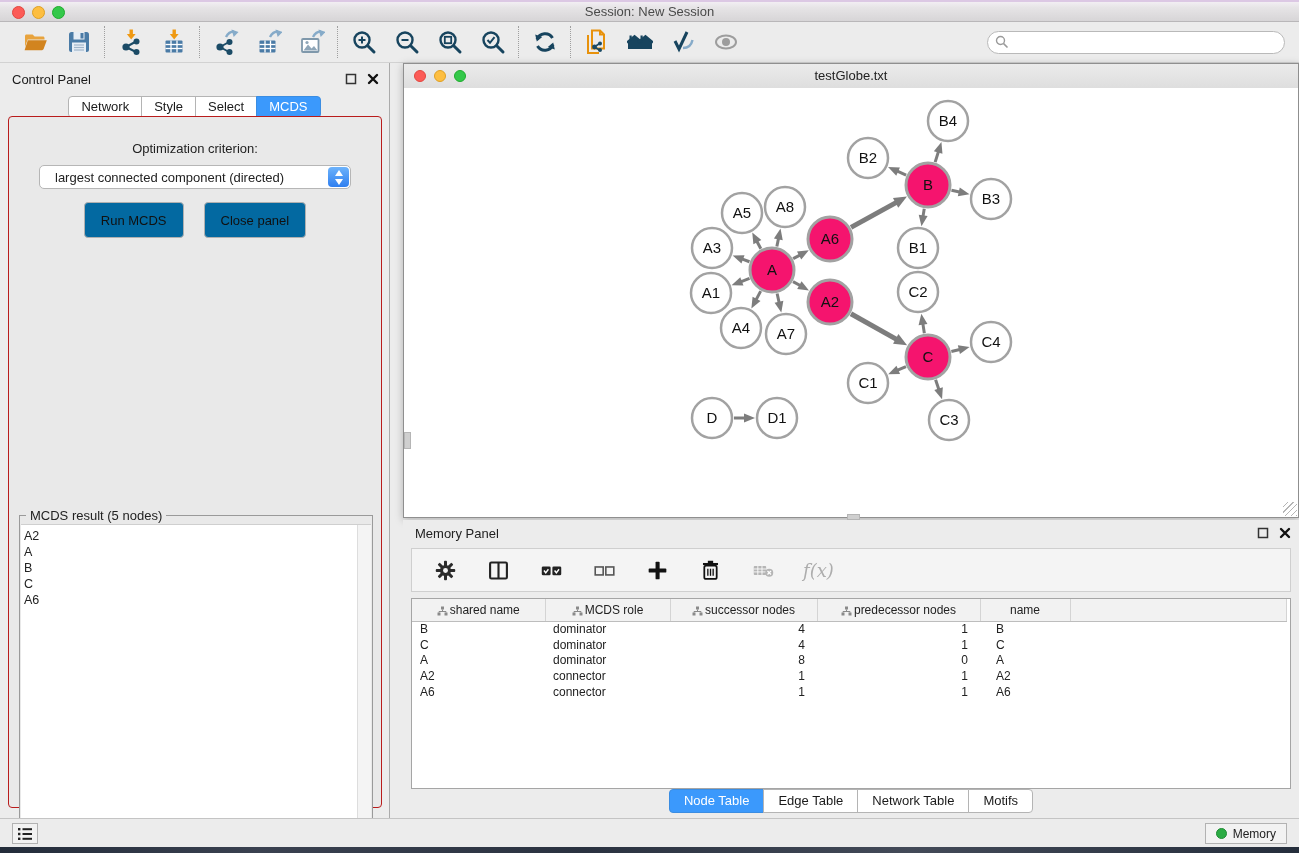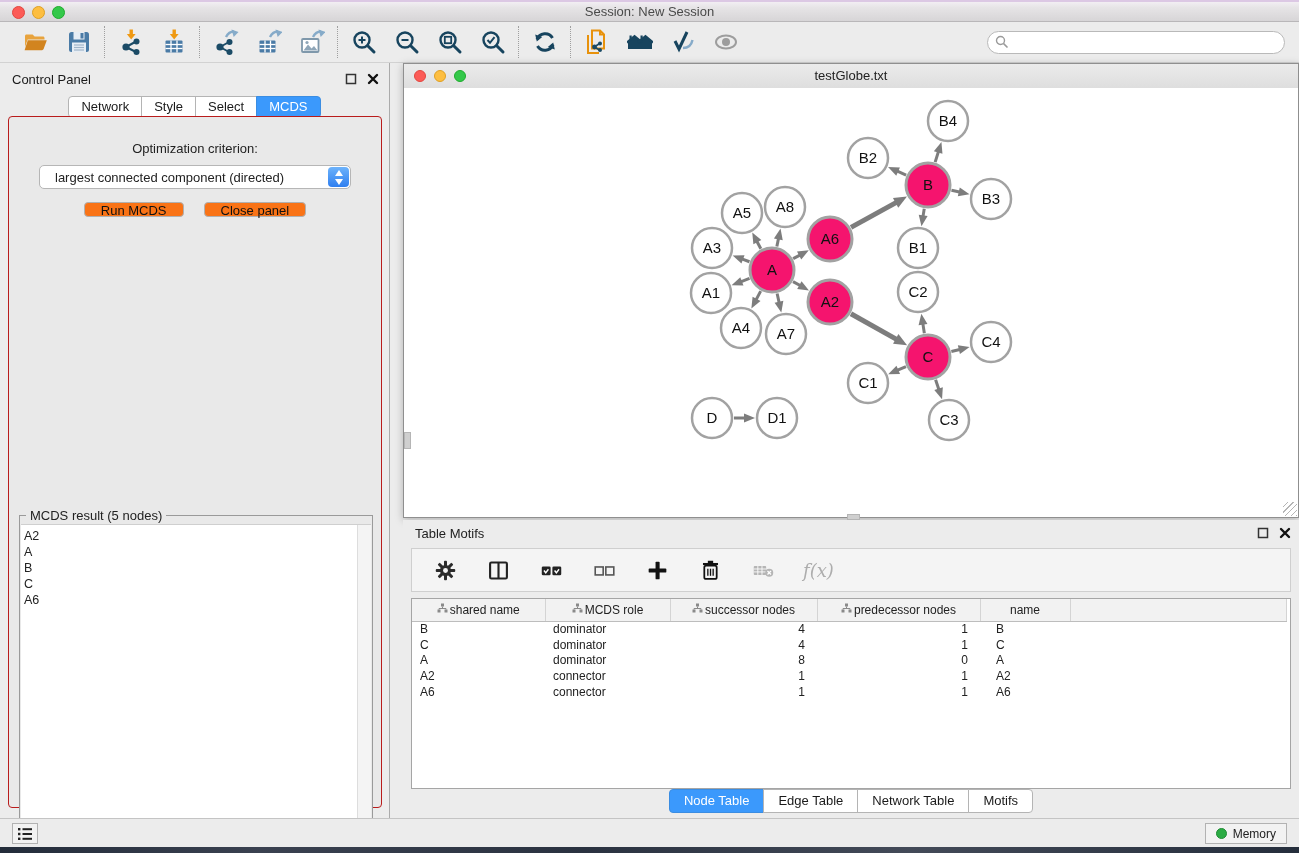--- a/index.html
+++ b/index.html
@@ -35,21 +35,21 @@
   .tab { border:1px solid #b4b4b4; background:#fff; color:#1a1a1a; padding:2px 12px 3px; font-size:13px; margin-left:-1px; cursor:default; }
   .tab:first-child { border-radius:4px 0 0 4px; margin-left:0; }
   .tab:last-child { border-radius:0 4px 4px 0; }
   .tab.active { background:#3b99fc; border-color:#3b8de2; color:#fff; }
   .tab-body { position:absolute; left:8px; top:53px; width:374px; height:692px; border:1px solid #b91c1c; border-radius:4px; background:#e9e9e9; }
   .opt-label { text-align:center; margin-top:24px; font-size:13px; }
   .combo { position:relative; width:312px; height:24px; margin:9px auto 0; background:#fff; border:1px solid #b6b6b6; border-radius:5px; display:flex; align-items:center; }
   .combo .val { flex:1; padding-left:15px; font-size:13px; white-space:nowrap; overflow:hidden; }
   .combo .stepper { width:21px; height:20px; margin-right:1px; border-radius:4px; background:linear-gradient(#6db3fb,#2f7ff0); display:flex; flex-direction:column; align-items:center; justify-content:center; gap:1px; }
   .btn-row { display:flex; justify-content:center; gap:20px; margin-top:13px; }
-  .push-btn { background:#f97316; border:1px solid #b0b0b0; border-radius:4px; height:15px; padding:0 16px; font-size:13px; color:#111; cursor:default; }
+  .push-btn { background:#0369a1; border:1px solid #b0b0b0; border-radius:4px; height:36px; padding:0 16px; font-size:13px; color:#111; cursor:default; }
   .result-box { position:absolute; left:10px; top:398px; width:354px; height:336px; border:1px solid #9a9a9a; background:#e9e9e9; }
   .result-legend { position:absolute; left:6px; top:-8px; background:#e9e9e9; padding:0 4px; font-size:13px; }
   .result-list { position:absolute; left:1px; top:8px; right:1px; bottom:1px; background:#fff; border-top:1px solid #cfcfcf; overflow:hidden; }
   .result-scroll { position:absolute; right:0; top:0; bottom:0; width:14px; background:#f4f4f4; border-left:1px solid #ddd; }
   .result-list ul { list-style:none; padding:3px 0 0 3px; }
   .result-list li { font-size:12.5px; line-height:16px; }
 
   
   .net-window { position:absolute; left:403px; top:63px; width:896px; height:455px; background:#fff;
     border:1px solid #8f8f8f; box-shadow:0 2px 8px rgba(0,0,0,.25); }
@@ -70,21 +70,21 @@
   .tp-title { position:absolute; left:12px; top:6px; font-size:13px; }
   .tp-icons { position:absolute; right:8px; top:7px; display:flex; gap:10px; align-items:center; }
   .tp-toolbar { position:absolute; left:8px; top:28px; width:880px; height:44px; background:#f4f4f4; border:1px solid #cfcfcf;
     display:flex; align-items:center; gap:26px; padding-left:20px; }
   .tp-toolbar .tb-icon svg { width:23px; height:23px; }
   .fx-label { font-family:"DejaVu Serif","Liberation Serif",serif; font-style:italic; font-size:18px; color:#adadad; }
   .tp-table-wrap { position:absolute; left:8px; top:78px; width:880px; height:191px; background:#fff; border:1px solid #a5a5a5; overflow:hidden; }
   table.data { border-collapse:collapse; width:874px; table-layout:fixed; }
   table.data th { height:22px; background:#f2f2f2; border-right:1px solid #d4d4d4; border-bottom:1px solid #bdbdbd;
     font-weight:normal; font-size:12px; color:#222; text-align:center; white-space:nowrap; overflow:hidden; }
-  table.data th .th-inner { display:flex; align-items:flex-start; justify-content:center; gap:2px; }
+  table.data th .th-inner { display:flex; align-items:flex-end; justify-content:center; gap:2px; }
   table.data td { height:15.7px; font-size:12px; padding:0 8px; white-space:nowrap; overflow:hidden; }
   table.data td.num { text-align:right; padding-right:12px; }
   table.data td.name-col { padding-left:16px; }
   .tp-tabs { position:absolute; left:0; right:0; top:269px; display:flex; justify-content:center; }
   .tp-tabs .tab { padding:3px 14px 4px; }
   .tp-tabs .tab.active { background:#3b99fc; color:#fff; }
 
   
   .statusbar { position:absolute; left:0; top:818px; width:1299px; height:29px; background:#ececec; border-top:1px solid #c4c4c4; }
   .status-left-btn { position:absolute; left:12px; top:4px; width:26px; height:21px; border:1px solid #b2b2b2; background:#f2f2f2;
@@ -460,21 +460,21 @@
           <text x="373" y="335" text-anchor="middle" font-size="15" fill="#111111">D1</text>
         </g>
       </svg>
   </div>
   <div class="vscroll-thumb"></div>
   <div class="hscroll-thumb"></div>
   <div class="resize-grip"></div>
 </div>
 
 <div class="table-panel">
-  <div class="tp-title">Table Motifs</div>
+  <div class="tp-title">Memory Panel</div>
   <div class="tp-icons">
     <svg class="icon-12" viewBox="0 0 12 12">
         <rect x="1.5" y="1.5" width="9" height="9" fill="none" stroke="#333" stroke-width="1.5"></rect>
       </svg>
     <svg class="icon-12" viewBox="0 0 12 12">
         <path d="M2 2l8 8M10 2l-8 8" stroke="#111" stroke-width="2.4" stroke-linecap="round"></path>
       </svg>
   </div>
   <div class="tp-toolbar">
     <span class="tb-icon">

